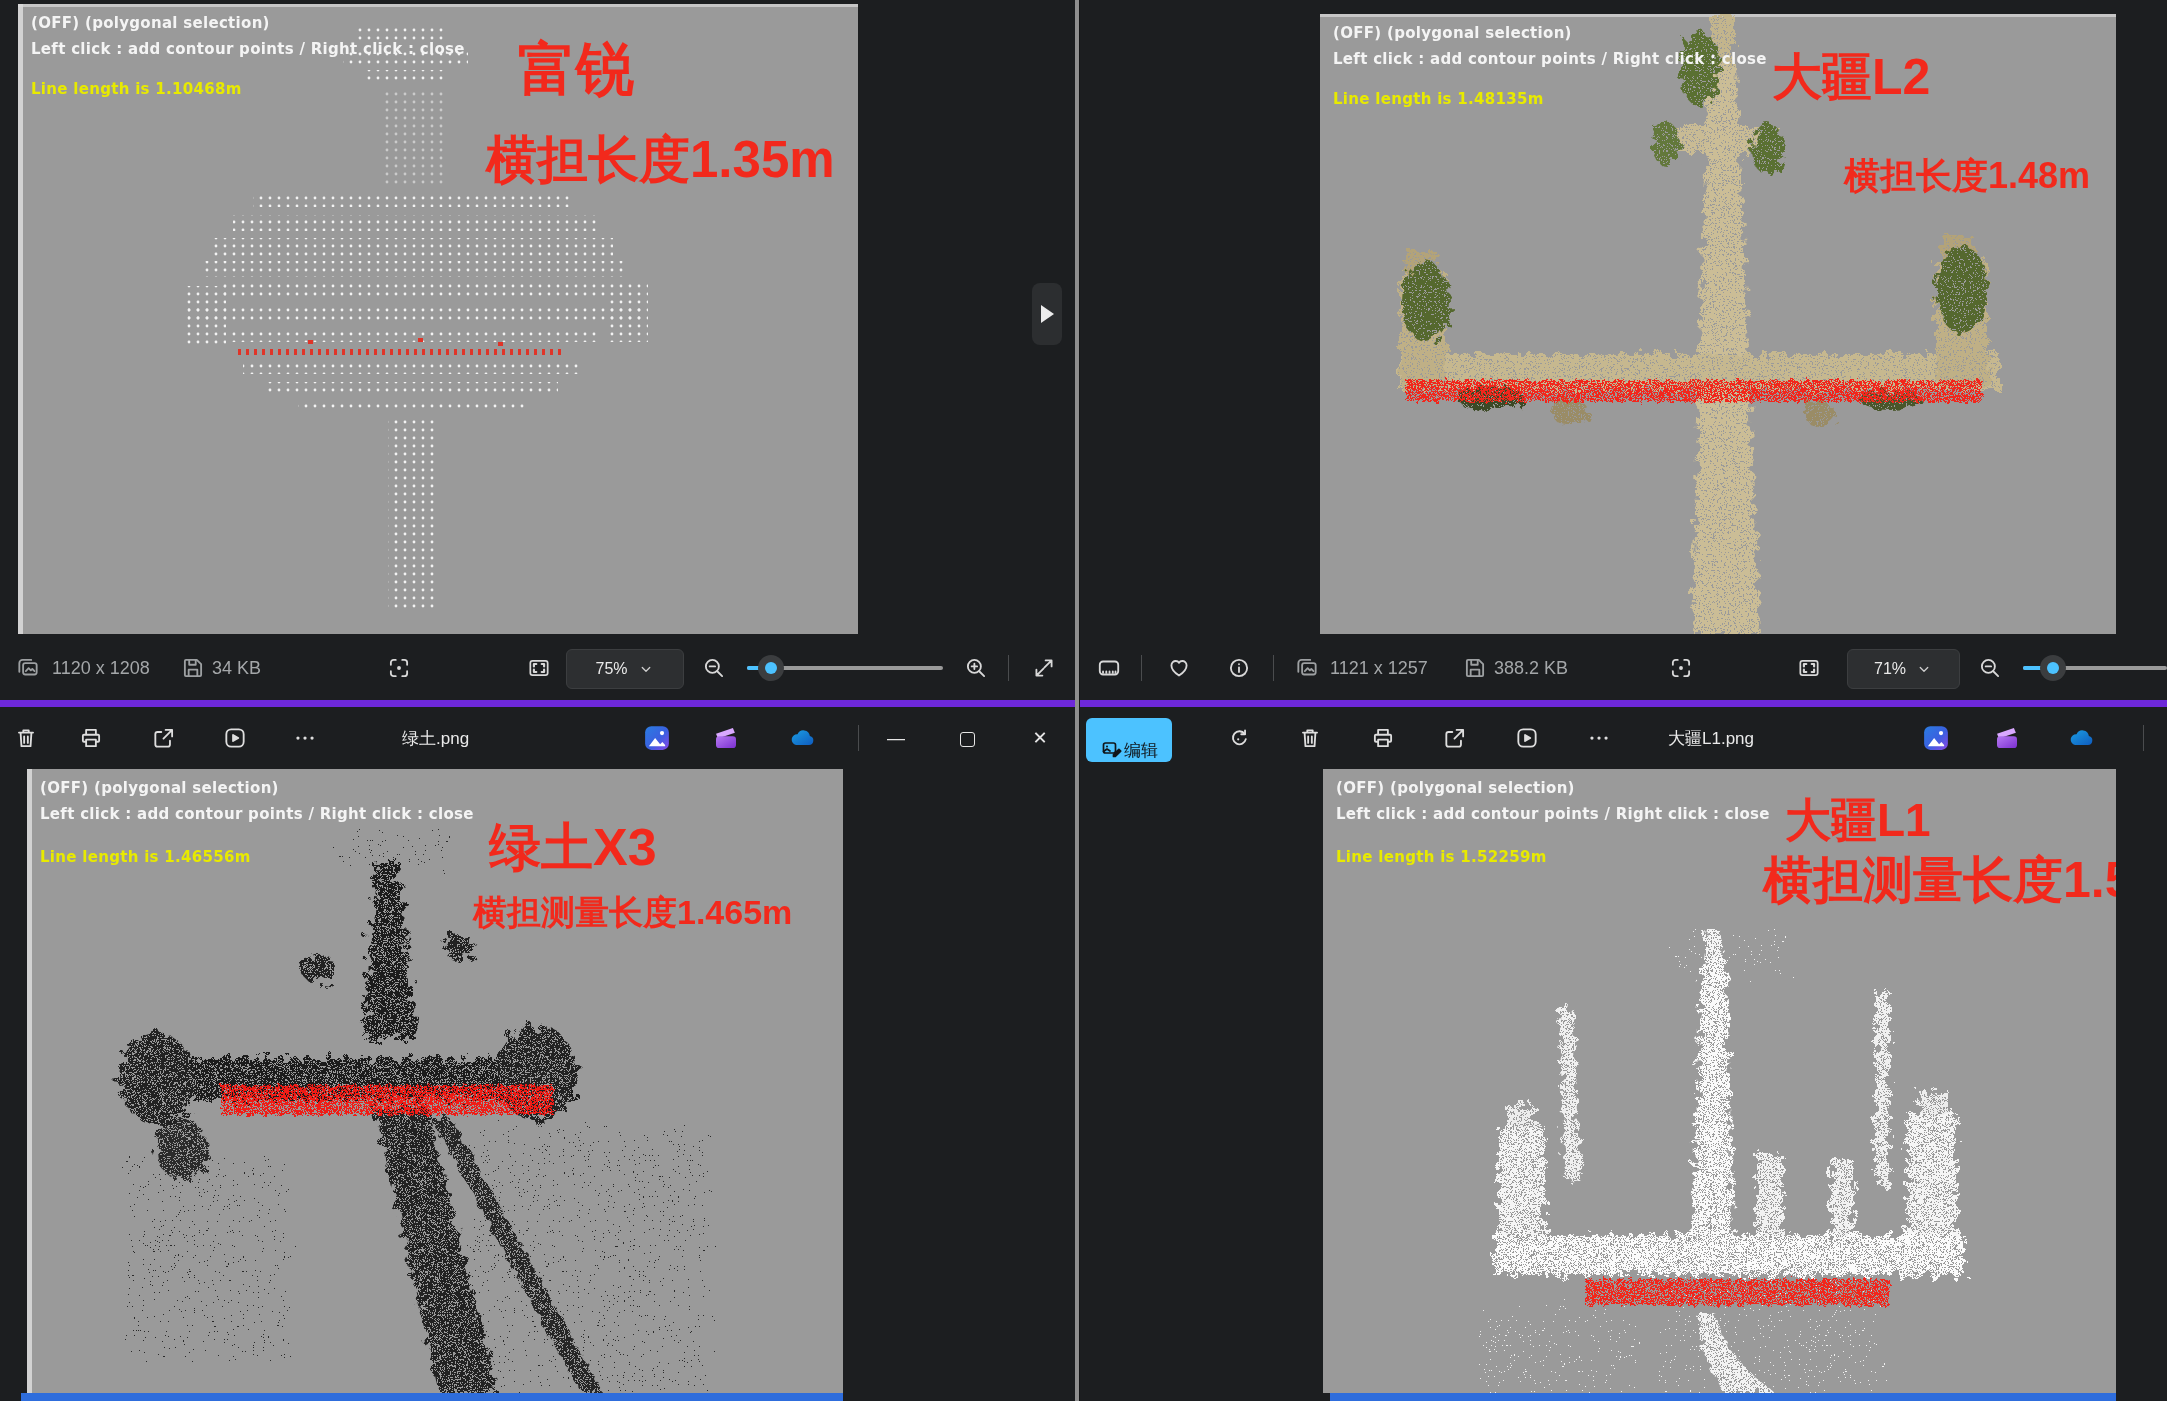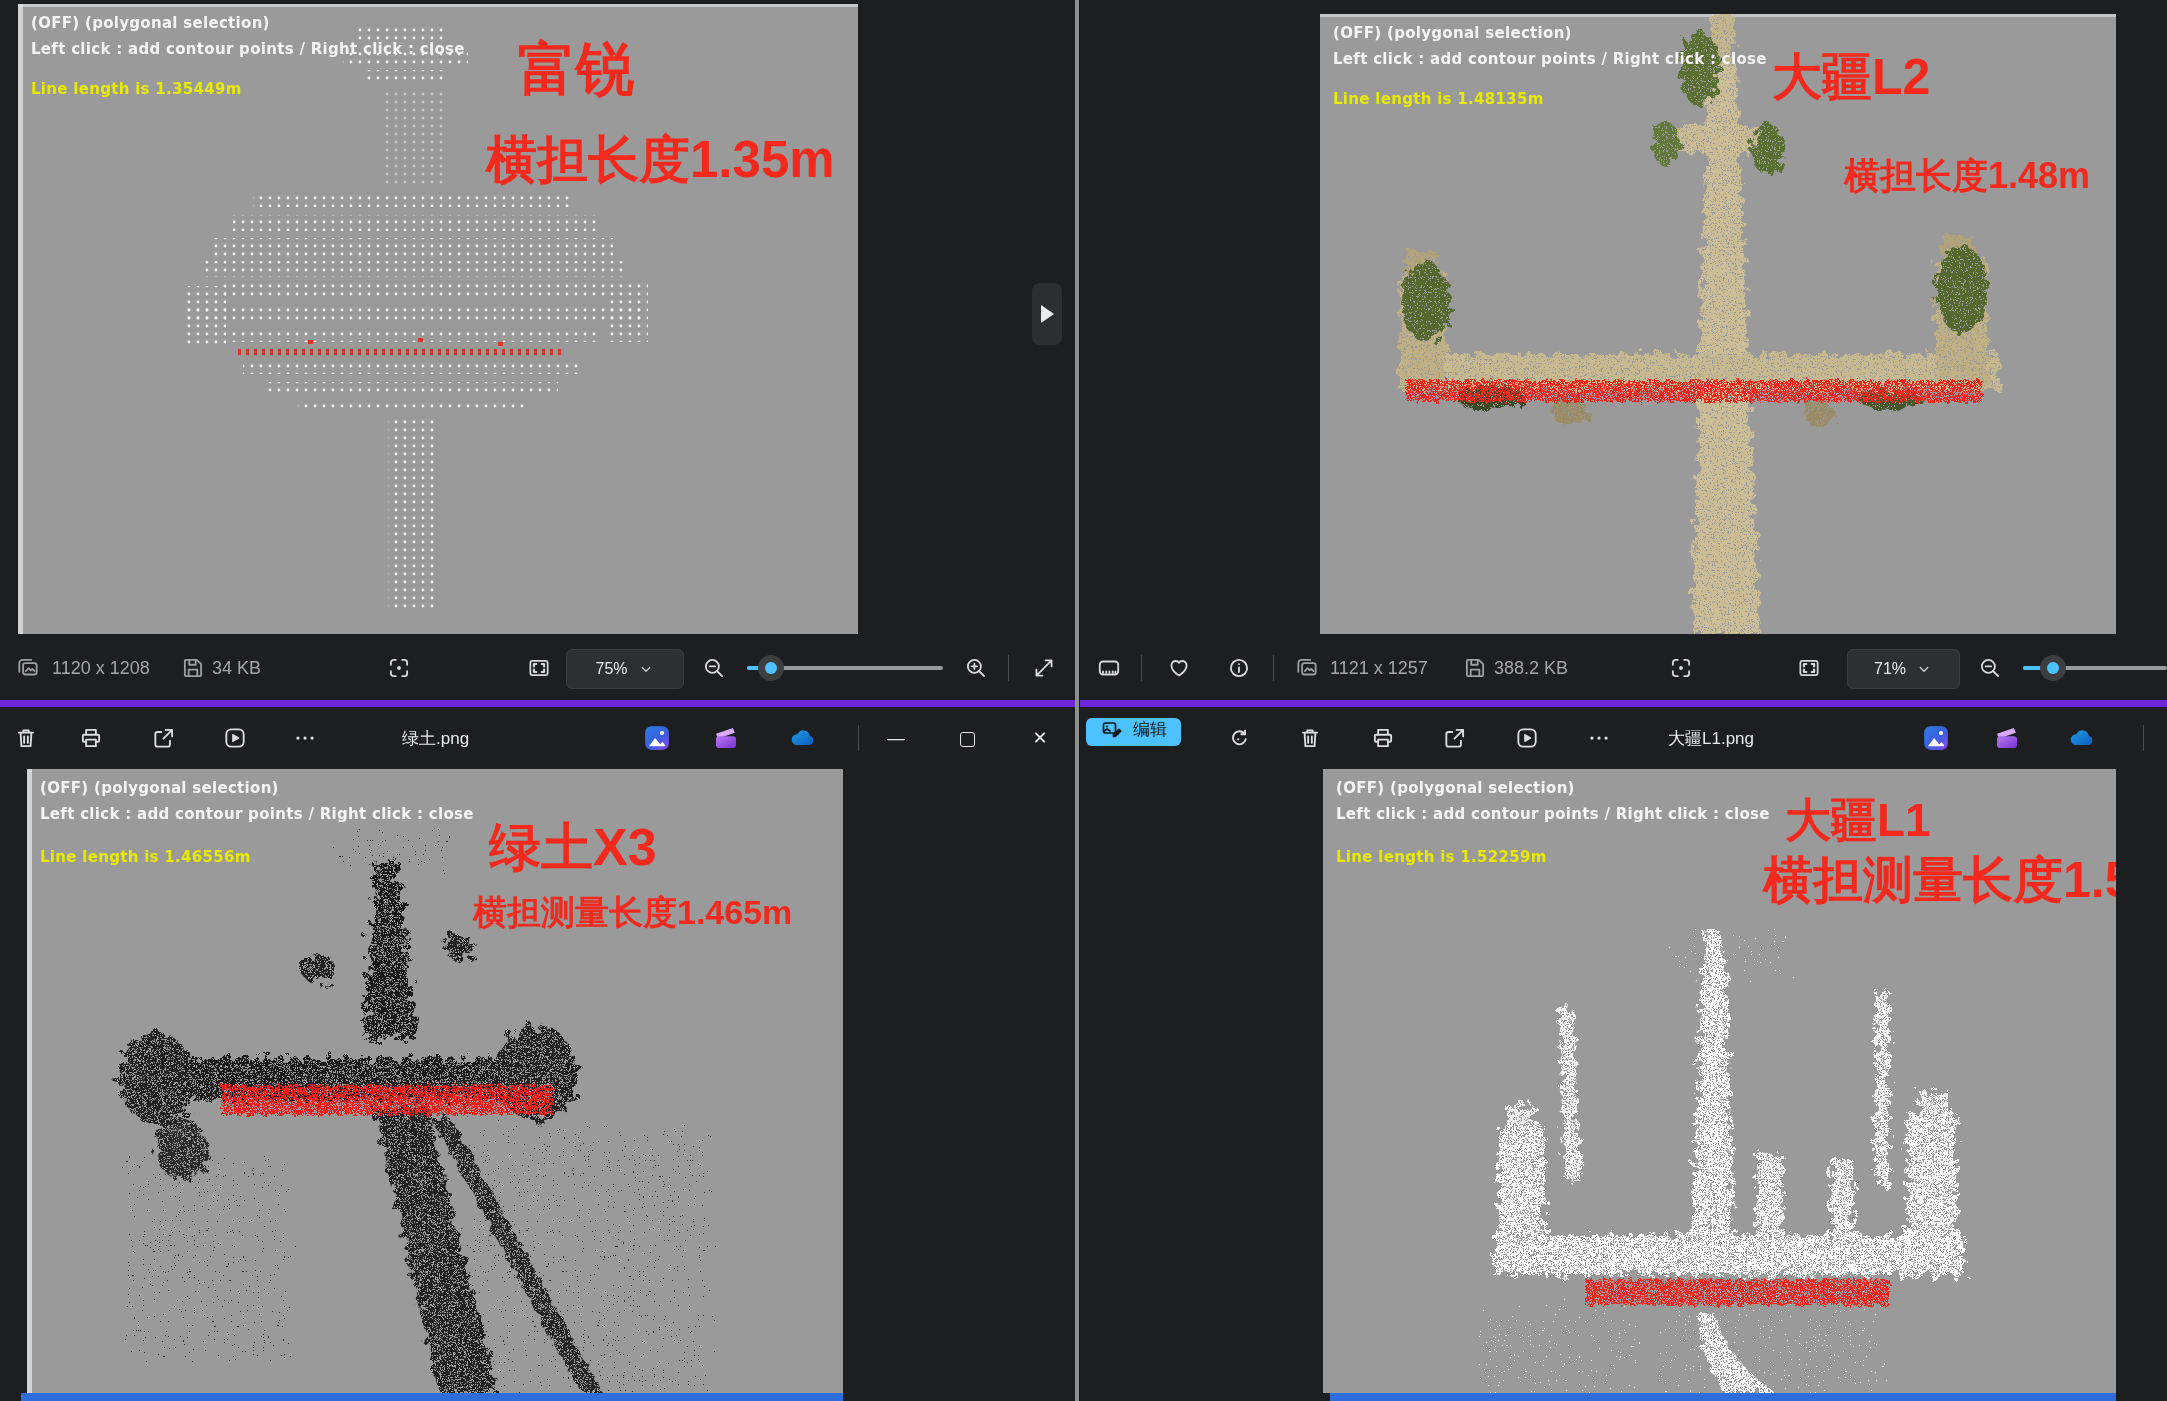--- a/index.html
+++ b/index.html
@@ -29,22 +29,22 @@
   .titlebar{position:absolute;left:0;top:0;width:100%;height:62px;border-top:7px solid #6d28d9;}
   .t-ic{position:absolute;top:31px;transform:translateY(-50%);width:26px;height:26px;color:#dedede;background:none;border:none;padding:0;}
   .t-app{position:absolute;top:31px;transform:translateY(-50%);width:30px;height:30px;background:none;border:none;padding:0;}
   .t-txt{position:absolute;top:31px;transform:translateY(-50%);font-size:17px;color:#eaeaea;white-space:nowrap;}
   .winbtn{position:absolute;top:31px;transform:translateY(-50%);width:30px;height:30px;background:none;border:none;padding:0;
         color:#e6e6e6;font-size:18px;line-height:30px;text-align:center;}
   .maxbox{display:inline-block;width:13px;height:13px;border:1.7px solid #e6e6e6;border-radius:3px;vertical-align:middle;}
   .flyout{position:absolute;width:30px;height:62px;background:#2c2e30;border:none;border-radius:8px;
         display:flex;align-items:center;justify-content:center;cursor:pointer;}
   .flyout .tri{width:0;height:0;border-left:13px solid #ececec;border-top:9px solid transparent;border-bottom:9px solid transparent;}
-  .editbtn{position:absolute;background:#4cc2ff;border:none;border-radius:6px;display:flex;align-items:flex-start;gap:9px;
-        padding:0 14px;height:28px;color:#10151a;font-size:17px;cursor:pointer;}
+  .editbtn{position:absolute;background:#4cc2ff;border:none;border-radius:6px;display:flex;align-items:flex-end;
+        padding:0 14px;height:44px;color:#10151a;font-size:17px;cursor:pointer;}
   .strip{position:absolute;height:8px;background:#2e6ddc;}
   .divider-v{position:absolute;top:0;width:4px;height:1401px;background:#8f8f8f;}
   svg.ic{display:block;width:100%;height:100%;}
 </style>
 </head>
 <body>
 
 <div id="root">
 
 <svg width="0" height="0" style="position:absolute" aria-hidden="true">
@@ -258,21 +258,21 @@
       </g>
       <g>
         <path d="M80 334H405" stroke="#e03428" stroke-width="6" stroke-dasharray="3 5" fill="none"></path>
         <rect x="150" y="322" width="5" height="4" fill="#e03428"></rect>
             <rect x="260" y="320" width="5" height="4" fill="#e03428"></rect>
         <rect x="340" y="324" width="5" height="4" fill="#e03428"></rect>
       </g>
     </svg>
     <div class="ov" style="top:10px">(OFF) (polygonal selection)</div>
     <div class="ov" style="top:36px">Left click : add contour points / Right click : close</div>
-    <div class="ov len" style="top:76px">Line length is 1.35449m</div>
+    <div class="ov len" style="top:76px">Line length is 1.10468m</div>
     <div class="ann" style="left:500px;top:36px;font-size:58px">富锐</div>
     <div class="ann" style="left:468px;top:130px;font-size:51px">横担长度1.35m</div>
   </div>
   <button class="flyout" style="left:1032px;top:283px">
     <span class="tri"></span>
   </button>
   <div class="toolbar" style="top:644px">
     <span class="tb-ic dim" style="left:15px">
           <svg class="ic">
             <use href="#i-imgdim"></use>

